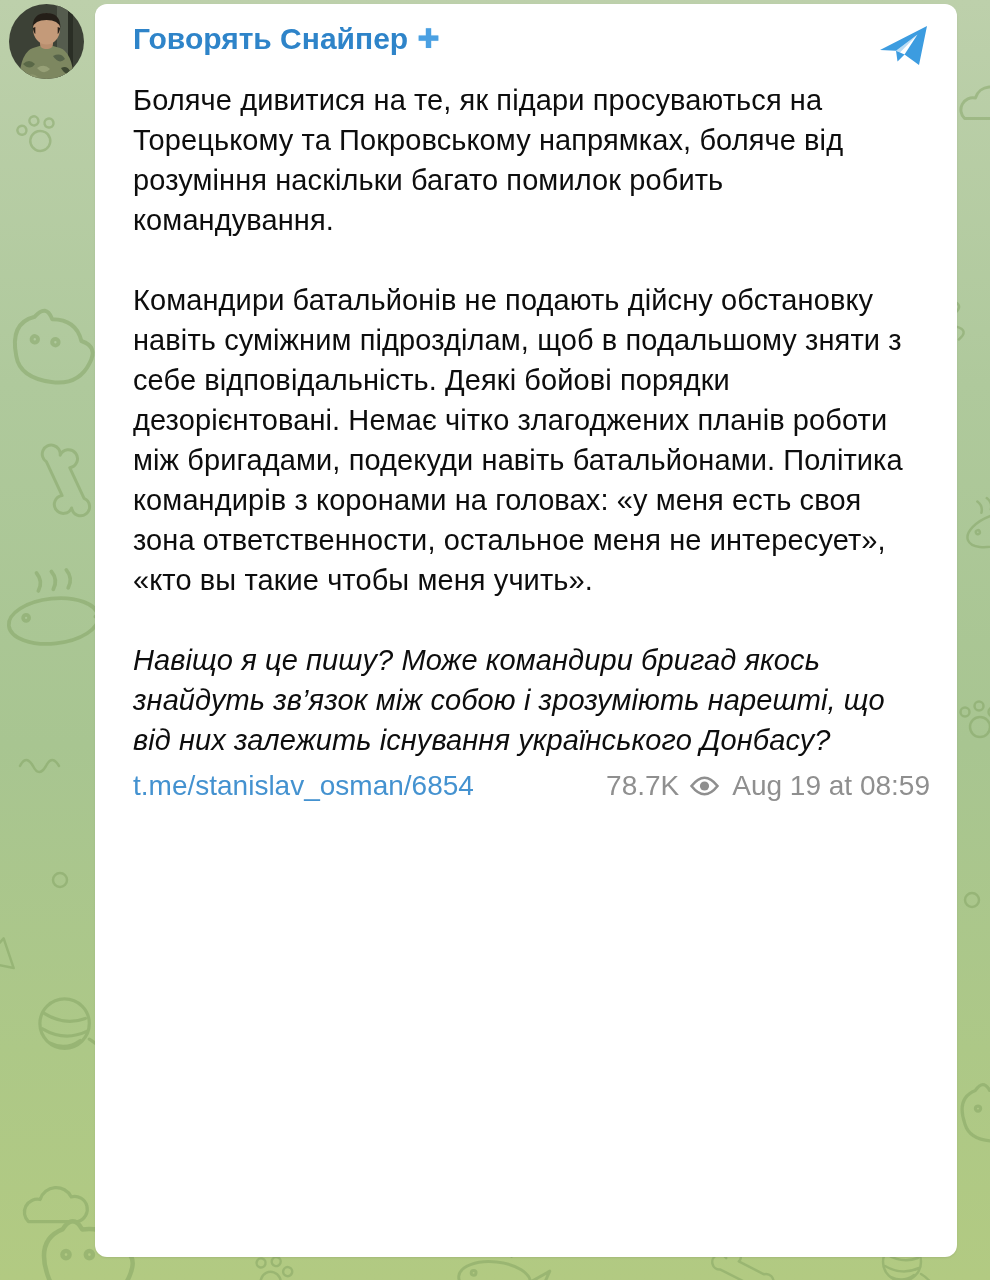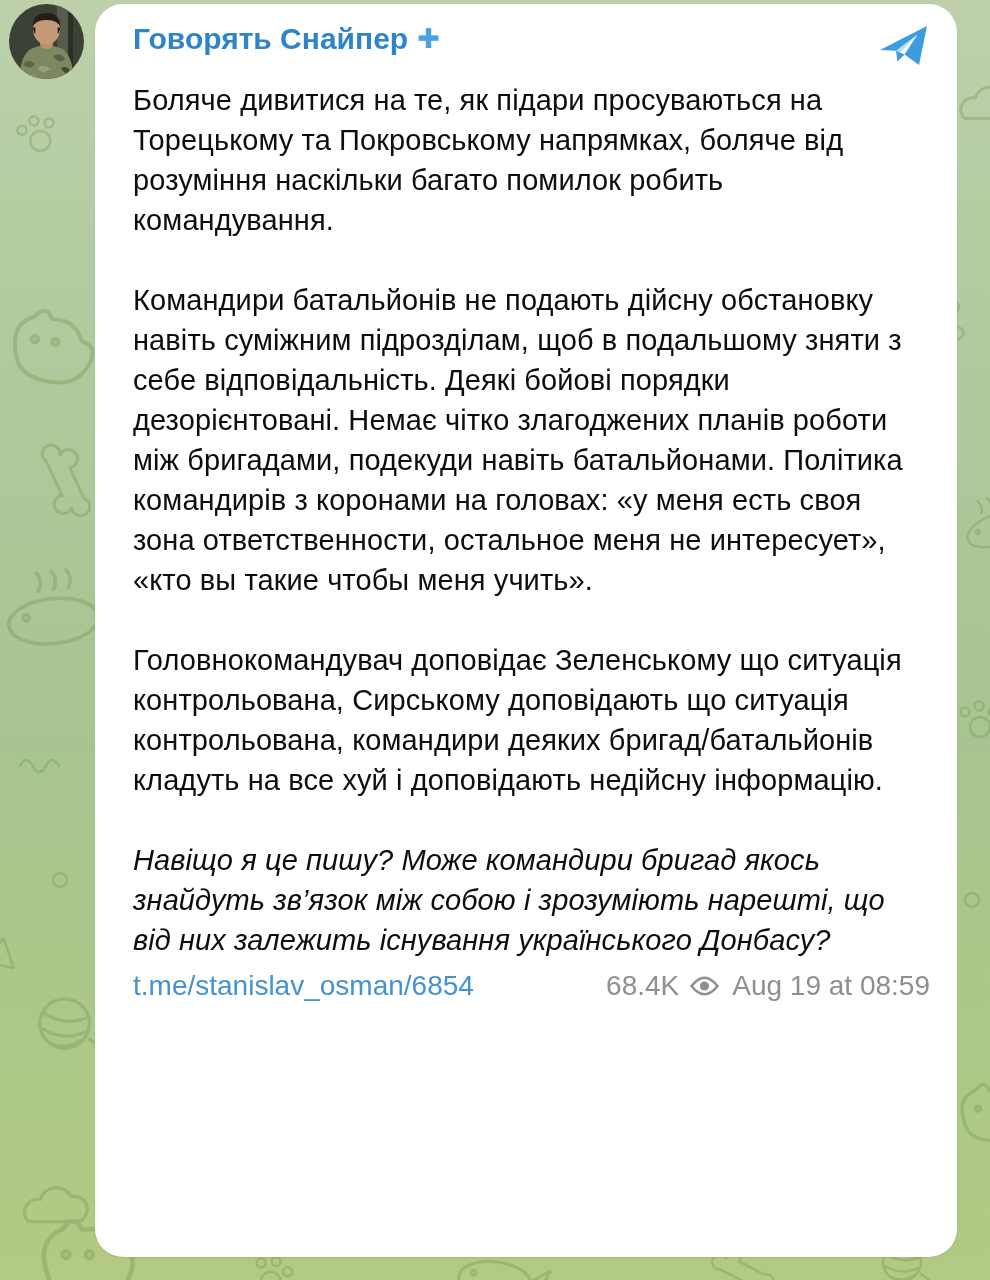--- a/index.html
+++ b/index.html
@@ -22,21 +22,21 @@
     opacity: 0.45;
   }
 
   .bubble {
     position: absolute;
     left: 95px;
     top: 4px;
     width: 862px;
     height: 1253px;
     background: #ffffff;
-    border-radius: 28px;
+    border-radius: 12px;
     padding: 16px 27px 0 38px;
     box-shadow: 0 1px 2px rgba(0,0,0,0.08);
   }
 
   .avatar {
     position: absolute;
     left: 9px;
     top: 4px;
     width: 75px;
     height: 75px;
@@ -207,28 +207,27 @@
           <path d="M2 26 L49 2 L41 41 L26.5 30.5 L19.5 37.5 L18 26.8 Z" fill="#3c9ce0"></path>
           <path d="M18 26.8 L39.5 10.5 L26.5 30.5 Z" fill="#ffffff"></path>
           <path d="M18 26.8 L39.5 10.5 L22 28.6 Z" fill="#3c9ce0" opacity="0.35"></path>
         </svg>
       </span>
     </div>
 
     <div class="message-text">
       <p>Боляче дивитися на те, як підари просуваються на Торецькому та Покровському напрямках, боляче від розуміння наскільки багато помилок робить командування.</p>
       <p>Командири батальйонів не подають дійсну обстановку навіть суміжним підрозділам, щоб в подальшому зняти з себе відповідальність. Деякі бойові порядки дезорієнтовані. Немає чітко злагоджених планів роботи між бригадами, подекуди навіть батальйонами. Політика командирів з коронами на головах: «у меня есть своя зона ответственности, остальное меня не интересует», «кто вы такие чтобы меня учить».</p>
-      <p>Головнокомандувач доповідає Зеленському що ситуація контрольована, Сирському доповідають що ситуація контрольована, командири деяких бригад/батальйонів кладуть на все хуй і доповідають недійсну інформацію.</p>
       <p>Навіщо я це пишу? Може командири бригад якось знайдуть зв’язок між собою і зрозуміють нарешті, що від них залежить існування українського Донбасу?</p>
     </div>
 
     <div class="bubble-footer">
       <a class="post-link">t.me/stanislav_osman/6854</a>
       <span class="views-group">
-        <span class="views-count">68.4K</span>
+        <span class="views-count">78.7K</span>
         <span class="eye-icon">
           <svg width="31" height="22" viewBox="0 0 31 22" aria-hidden="true">
             <path d="M2.5 11 Q15.5 -5.5 28.5 11 Q15.5 27.5 2.5 11 Z" fill="none" stroke="#8f8f8f" stroke-width="2.6"></path>
             <circle cx="15.5" cy="11" r="4.6" fill="#8f8f8f"></circle>
           </svg>
         </span>
       </span>
       <span class="timestamp">Aug 19 at 08:59</span>
     </div>
 

